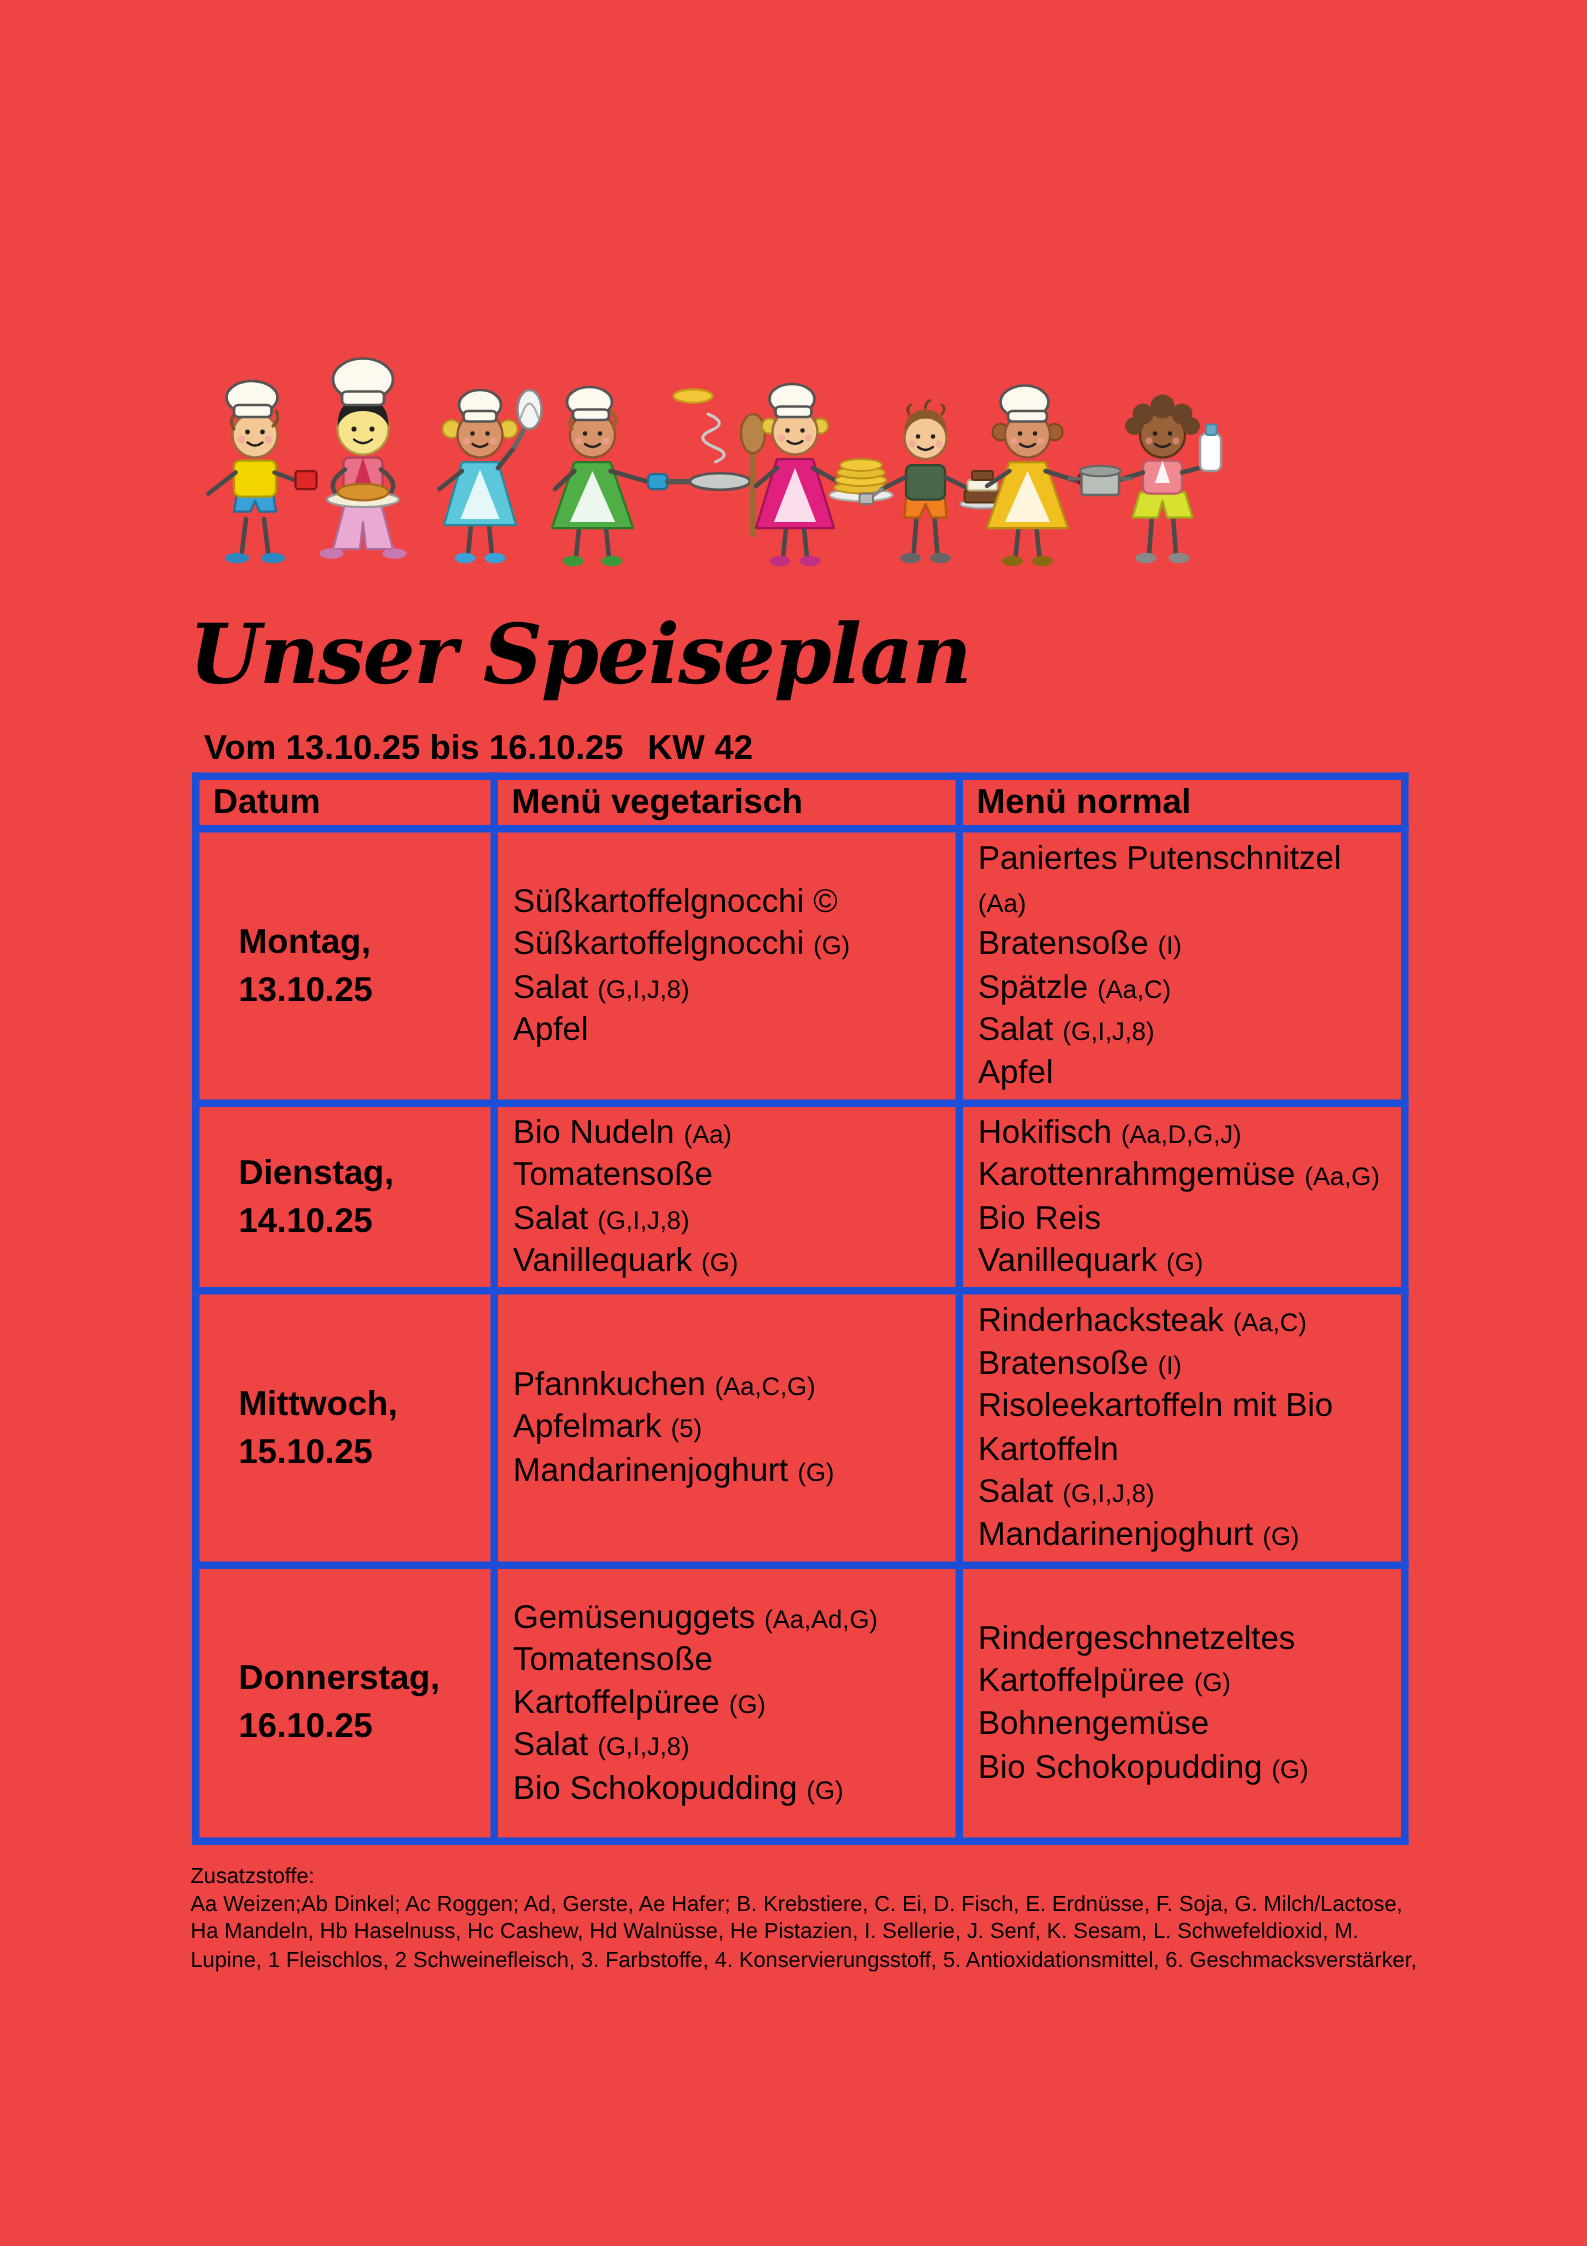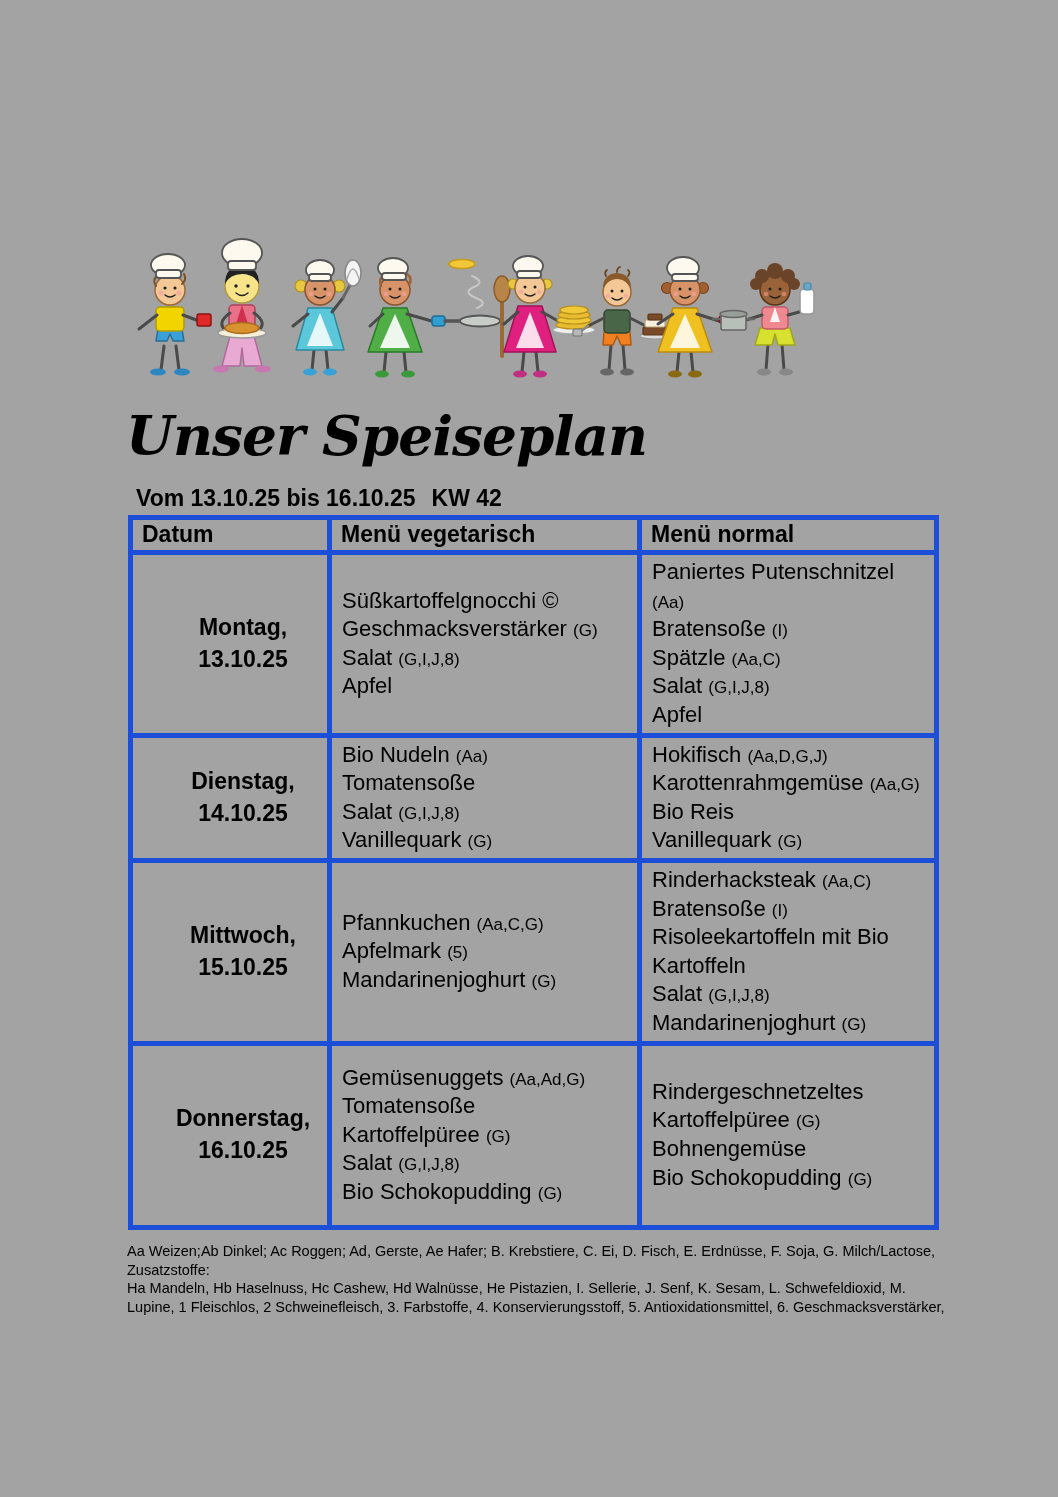--- a/index.html
+++ b/index.html
@@ -2,21 +2,21 @@
 <html><head>
 <meta charset="utf-8">
 <style>
   * { margin: 0; padding: 0; box-sizing: border-box; }
   html, body { background: #888; }
   .page {
     position: relative;
     width: 1058px;
     height: 1497px;
     margin: 0 auto;
-    background: #a3a3a3;
+    background: #ef4444;
     font-family: "Liberation Sans", sans-serif;
     color: #000;
     overflow: hidden;
   }
   .kids-art {
     position: absolute;
     left: 130px;
     top: 228px;
     width: 700px;
     height: 162px;
@@ -63,21 +63,20 @@
   }
   col.c-datum { width: 199px; }
   col.c-veg   { width: 310px; }
   col.c-norm  { width: 297px; }
   td.day-cell {
     font-size: 23px;
     font-weight: bold;
     padding-left: 26px;
     vertical-align: middle;
     line-height: 1.38;
-    text-align: center;
   }
   td.menu-cell {
     font-size: 22px;
     line-height: 1.3;
     padding: 3px 8px 3px 10px;
     vertical-align: middle;
   }
   .item-name::after { content: " "; }
   .codes { font-size: 17px; }
   tr.r-montag     > td { height: 175px; }
@@ -311,21 +310,21 @@
     </thead>
     <tbody>
 
       <tr class="r-montag">
         <td class="day-cell">
           <div>Montag,</div>
           <div>13.10.25</div>
         </td>
         <td class="menu-cell">
           <div class="item"><span class="item-name">Süßkartoffelgnocchi ©</span><span class="codes"></span></div>
-          <div class="item"><span class="item-name">Geschmacksverstärker</span><span class="codes">(G)</span></div>
+          <div class="item"><span class="item-name">Süßkartoffelgnocchi</span><span class="codes">(G)</span></div>
           <div class="item"><span class="item-name">Salat</span><span class="codes">(G,I,J,8)</span></div>
           <div class="item"><span class="item-name">Apfel</span><span class="codes"></span></div>
         </td>
         <td class="menu-cell">
           <div class="item"><span class="item-name">Paniertes Putenschnitzel</span><span class="codes">(Aa)</span></div>
           <div class="item"><span class="item-name">Bratensoße</span><span class="codes">(I)</span></div>
           <div class="item"><span class="item-name">Spätzle</span><span class="codes">(Aa,C)</span></div>
           <div class="item"><span class="item-name">Salat</span><span class="codes">(G,I,J,8)</span></div>
           <div class="item"><span class="item-name">Apfel</span><span class="codes"></span></div>
         </td>
@@ -385,19 +384,19 @@
           <div class="item"><span class="item-name">Rindergeschnetzeltes</span><span class="codes"></span></div>
           <div class="item"><span class="item-name">Kartoffelpüree</span><span class="codes">(G)</span></div>
           <div class="item"><span class="item-name">Bohnengemüse</span><span class="codes"></span></div>
           <div class="item"><span class="item-name">Bio Schokopudding</span><span class="codes">(G)</span></div>
         </td>
       </tr>
     </tbody>
   </table>
 
   <div class="footer">
+    <div>Zusatzstoffe:</div>
     <div>Aa Weizen;Ab Dinkel; Ac Roggen; Ad, Gerste, Ae Hafer; B. Krebstiere, C. Ei, D. Fisch, E. Erdnüsse, F. Soja, G. Milch/Lactose,</div>
-    <div>Zusatzstoffe:</div>
     <div>Ha Mandeln, Hb Haselnuss, Hc Cashew, Hd Walnüsse, He Pistazien, I. Sellerie, J. Senf, K. Sesam, L. Schwefeldioxid, M.</div>
     <div>Lupine, 1 Fleischlos, 2 Schweinefleisch, 3. Farbstoffe, 4. Konservierungsstoff, 5. Antioxidationsmittel, 6. Geschmacksverstärker,</div>
   </div>
 
 </div>
 
 </body></html>

